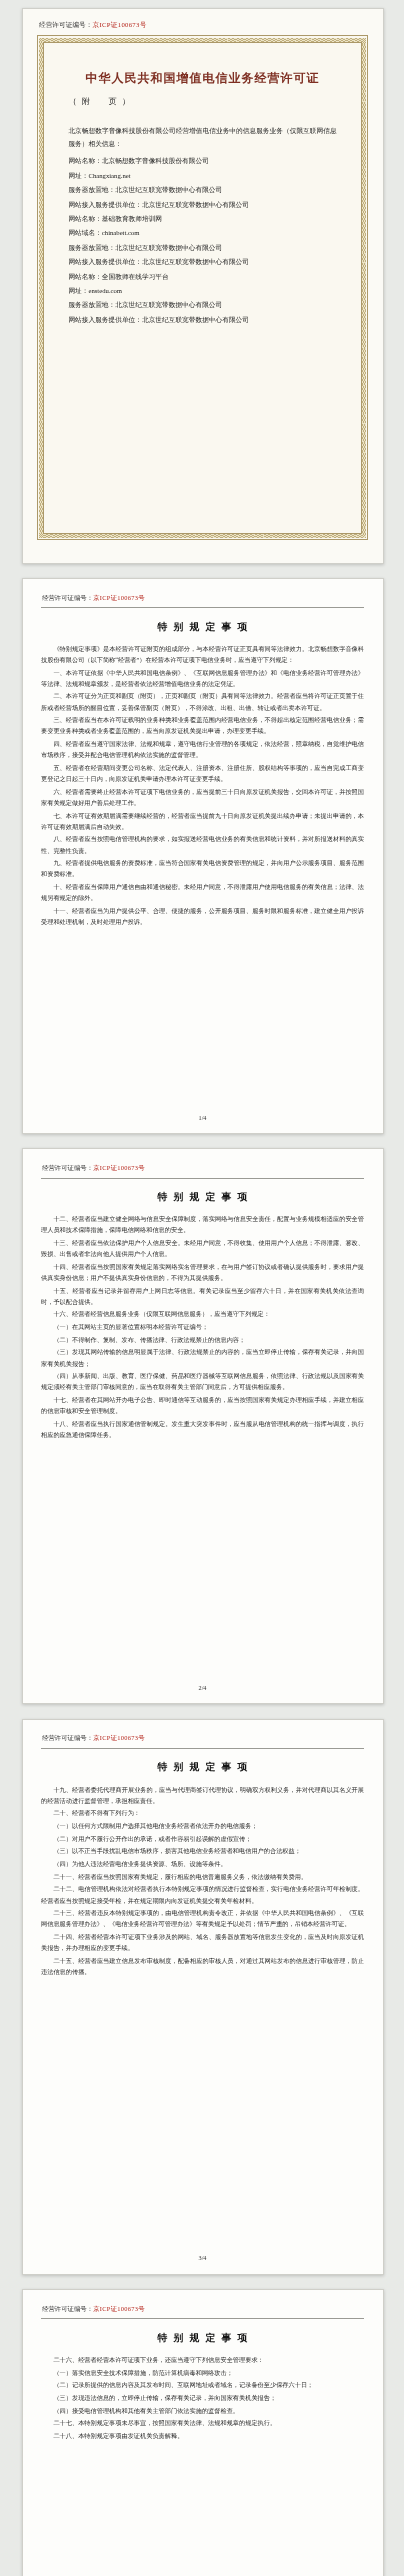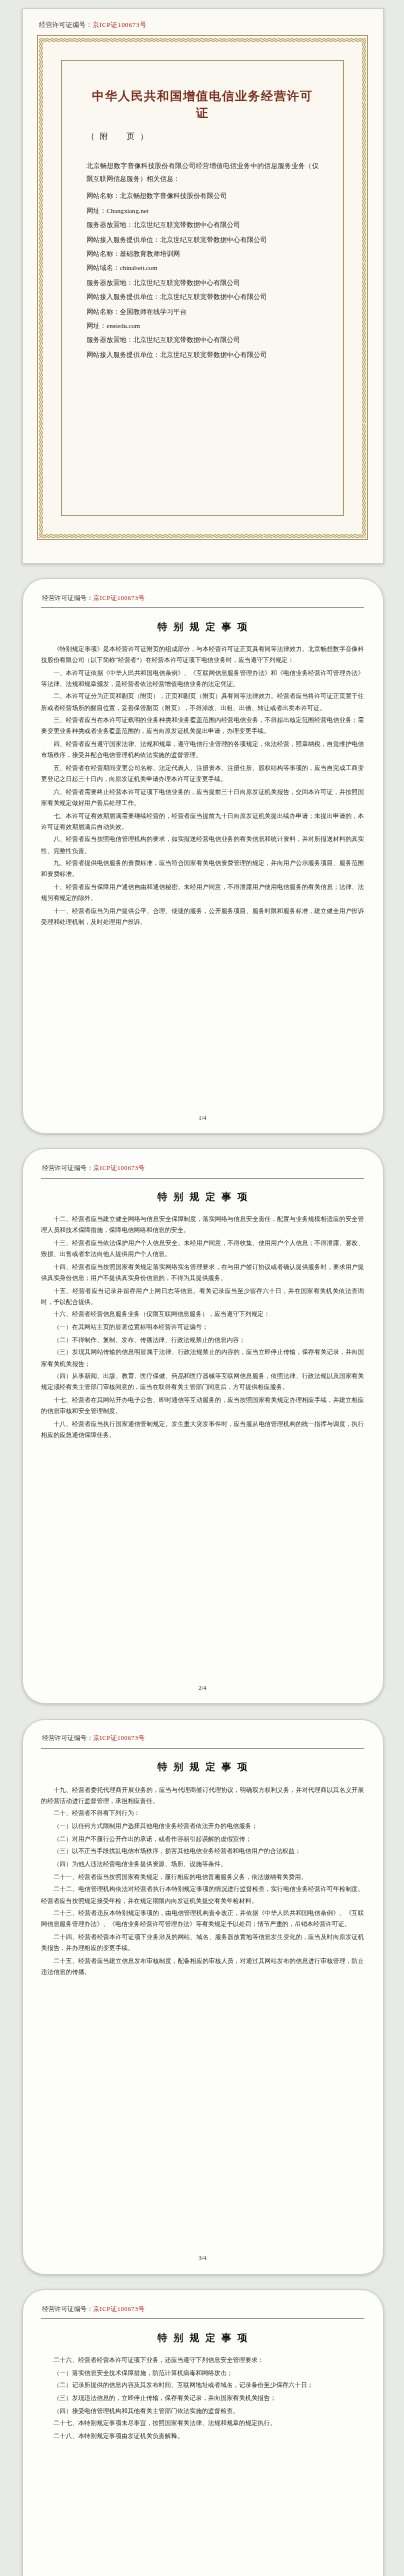--- a/index.html
+++ b/index.html
@@ -31,21 +31,21 @@
   .cert-frame {
     border: 0.5px solid #ab9868;
     padding: 1.5px;
     height: calc(100% - 24px);
     background: #faf8f0;
   }
   .cert-band {
     height: 100%;
     border: 4.6px solid;
     border-image: repeating-linear-gradient(135deg, #bfae7e 0 1.5px, #ece4c6 1.5px 3.1px) 9;
-    padding: 18px;
+    padding: 0;
   }
   .cert-inner {
     border: 0.5px solid #ab9868;
     height: 100%;
     padding: 20.6px 24px 15.5px;
   }
   .cert-title {
     margin: 7.2px 0 0;
     text-align: center;
     font-size: 12px;
@@ -64,21 +64,21 @@
     font-size: 6.7px;
     line-height: 1.95;
     margin: 0 0 4.1px;
     text-align: justify;
   }
   .cert-field { font-size: 6.7px; line-height: 2.15; margin: 0; }
   .f-label { color: #222; }
   .f-value { color: #222; }
 
   
-  .prov-page { padding: 12.4px 18.5px 10.3px; border-radius: 23px; }
+  .prov-page { padding: 12.4px 18.5px 10.3px; }
   .prov-header {
     font-size: 6.4px;
     padding: 2.1px 1px 4.6px;
     border-bottom: 0.5px solid #9a9a94;
   }
   .prov-title {
     margin: 12.4px 0 9.3px;
     text-align: center;
     font-size: 9.8px;
     font-weight: bold;

